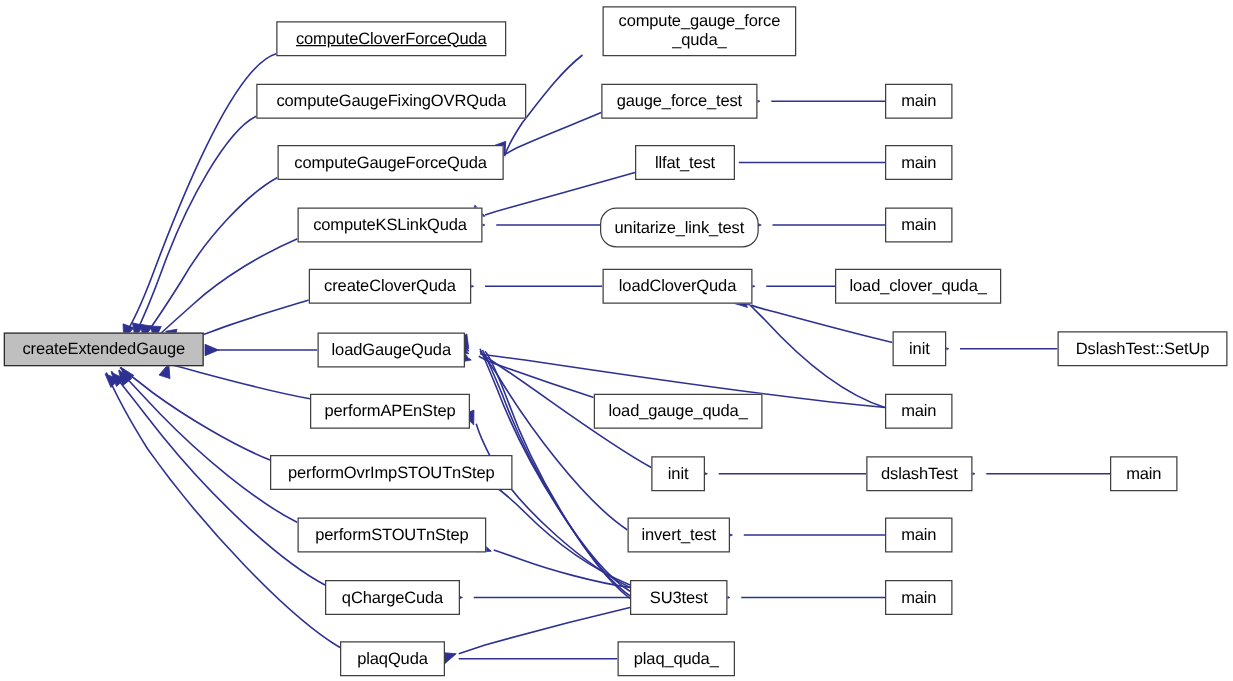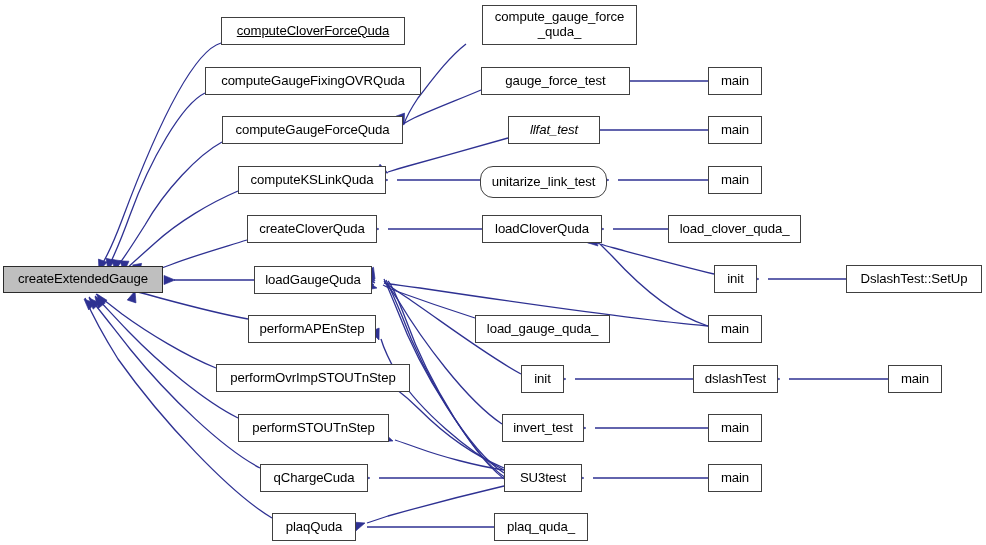--- a/index.html
+++ b/index.html
@@ -155,22 +155,22 @@
       <div class="node-box" style="left: 238px; top: 166px; width: 148px; height: 28px;"><span class="node-label">computeKSLinkQuda</span></div>
       <div class="node-box" style="left: 247px; top: 215px; width: 130px; height: 28px;"><span class="node-label">createCloverQuda</span></div>
       <div class="node-box" style="left: 254px; top: 266px; width: 118px; height: 28px;"><span class="node-label">loadGaugeQuda</span></div>
       <div class="node-box" style="left: 248px; top: 315px; width: 128px; height: 28px;"><span class="node-label">performAPEnStep</span></div>
       <div class="node-box" style="left: 216px; top: 364px; width: 194px; height: 28px;"><span class="node-label">performOvrImpSTOUTnStep</span></div>
       <div class="node-box" style="left: 238px; top: 414px; width: 151px; height: 28px;"><span class="node-label">performSTOUTnStep</span></div>
       <div class="node-box" style="left: 260px; top: 464px; width: 108px; height: 28px;"><span class="node-label">qChargeCuda</span></div>
       <div class="node-box" style="left: 272px; top: 513px; width: 84px; height: 28px;"><span class="node-label">plaqQuda</span></div>
       <div class="node-box" style="left: 466px; top: 5px; width: 155px; height: 40px; margin-left: 16px;"><span class="node-label">compute_gauge_force
 _quda_</span></div>
-      <div class="node-box" style="left: 481px; top: 67px; width: 149px; height: 28px;"><span class="node-label">gauge_force_test</span></div>
-      <div class="node-box" style="left: 508px; top: 116px; width: 92px; height: 28px; font-style: italic;"><span class="node-label">llfat_test</span></div>
+      <div class="node-box" style="left: 481px; top: 67px; width: 125px; height: 28px;"><span class="node-label">gauge_force_test</span></div>
+      <div class="node-box" style="left: 508px; top: 116px; width: 80px; height: 28px;"><span class="node-label">llfat_test</span></div>
       <div class="node-box" style="left: 480px; top: 166px; width: 127px; height: 32px; border-radius: 13px;"><span class="node-label">unitarize_link_test</span></div>
       <div class="node-box" style="left: 482px; top: 215px; width: 120px; height: 28px;"><span class="node-label">loadCloverQuda</span></div>
       <div class="node-box" style="left: 475px; top: 315px; width: 135px; height: 28px;"><span class="node-label">load_gauge_quda_</span></div>
       <div class="node-box" style="left: 521px; top: 365px; width: 43px; height: 28px;"><span class="node-label">init</span></div>
       <div class="node-box" style="left: 502px; top: 414px; width: 82px; height: 28px;"><span class="node-label">invert_test</span></div>
       <div class="node-box" style="left: 504px; top: 464px; width: 78px; height: 28px;"><span class="node-label">SU3test</span></div>
       <div class="node-box" style="left: 494px; top: 513px; width: 94px; height: 28px;"><span class="node-label">plaq_quda_</span></div>
       <div class="node-box" style="left: 708px; top: 67px; width: 54px; height: 28px;"><span class="node-label">main</span></div>
       <div class="node-box" style="left: 708px; top: 116px; width: 54px; height: 28px;"><span class="node-label">main</span></div>
       <div class="node-box" style="left: 708px; top: 166px; width: 54px; height: 28px;"><span class="node-label">main</span></div>

